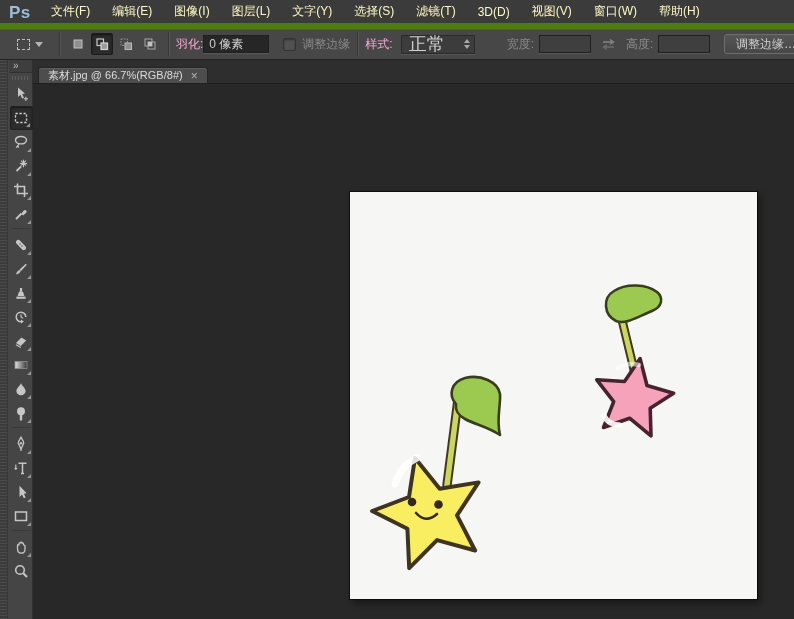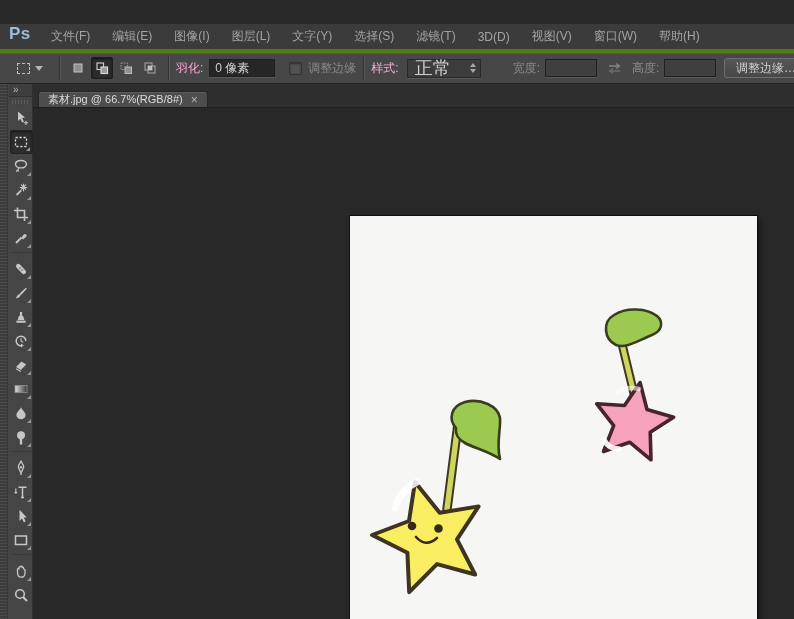--- a/index.html
+++ b/index.html
@@ -6,29 +6,29 @@
   html,body { background:#1e1e1e; }
   .app {
     position:relative; width:794px; height:619px; overflow:hidden;
     background:#282828;
     font-family:"Liberation Sans","DejaVu Sans",sans-serif;
     -webkit-font-smoothing:antialiased; user-select:none;
   }
 
   
   .menubar {
-    height:29px; background:#3b3b3b; border-bottom:4px solid #4d7c0f;
-    display:flex; align-items:flex-start;margin-top:24px;
+    height:29px; background:#3b3b3b; border-bottom:6px solid #4d7c0f;
+    display:flex; align-items:flex-end;
   }
   .ps-logo {
     width:40px; padding-left:9px; font-weight:bold; font-size:17px;
     color:#9cbcd9; letter-spacing:0.5px;
   }
   .menu-item {
-    color:#a3a3a3; font-size:12px; padding:4px 11px; height:100%;
+    color:#fef9c3; font-size:12px; padding:4px 11px; height:100%;
     display:flex; align-items:center; cursor:default; white-space:nowrap;
   }
 
   
   .optionsbar {
     height:31px; background:#474747; border-bottom:1px solid #222;
     display:flex; align-items:center; padding-left:8px; overflow:hidden;
     box-shadow:inset 0 1px 0 #555;
   }
   .opt-sep { width:1px; height:24px; background:#353535; box-shadow:1px 0 0 #565656; margin:0 7px; flex:none; }
@@ -44,21 +44,21 @@
     border-radius:2px; border:1px solid transparent;
   }
   .mode-btn.active { background:#2b2b2b; border-color:#1d1d1d; box-shadow:inset 0 1px 2px rgba(0,0,0,.6); }
   .opt-label { font-size:12px; color:#f9a8d4; white-space:nowrap; flex:none; }
   .opt-label.disabled { color:#8a8a8a; }
   .text-field {
     height:18px; background:#262626; border:1px solid #1f1f1f;
     box-shadow:0 1px 0 #585858; color:#cfcfcf; font-size:12px;
     padding:0 5px; display:flex; align-items:center; flex:none;
   }
-  .feather-field { width:66px; margin-left:6px; }
+  .feather-field { width:66px; margin-left:0; }
   .dim-field { width:52px; margin-left:5px; background:#3f3f3f; }
   .checkbox {
     width:13px; height:13px; background:#515151; border:1px solid #333;
     border-radius:2px; margin-left:14px; flex:none; box-shadow:inset 0 1px 2px rgba(0,0,0,.4);
   }
   .cb-label { margin-left:6px; }
   .style-select {
     width:74px; height:19px; margin-left:8px; background:#3c3c3c;
     border:1px solid #2a2a2a; box-shadow:0 1px 0 #575757;
     display:flex; align-items:center; padding:0 4px 0 7px; flex:none;

